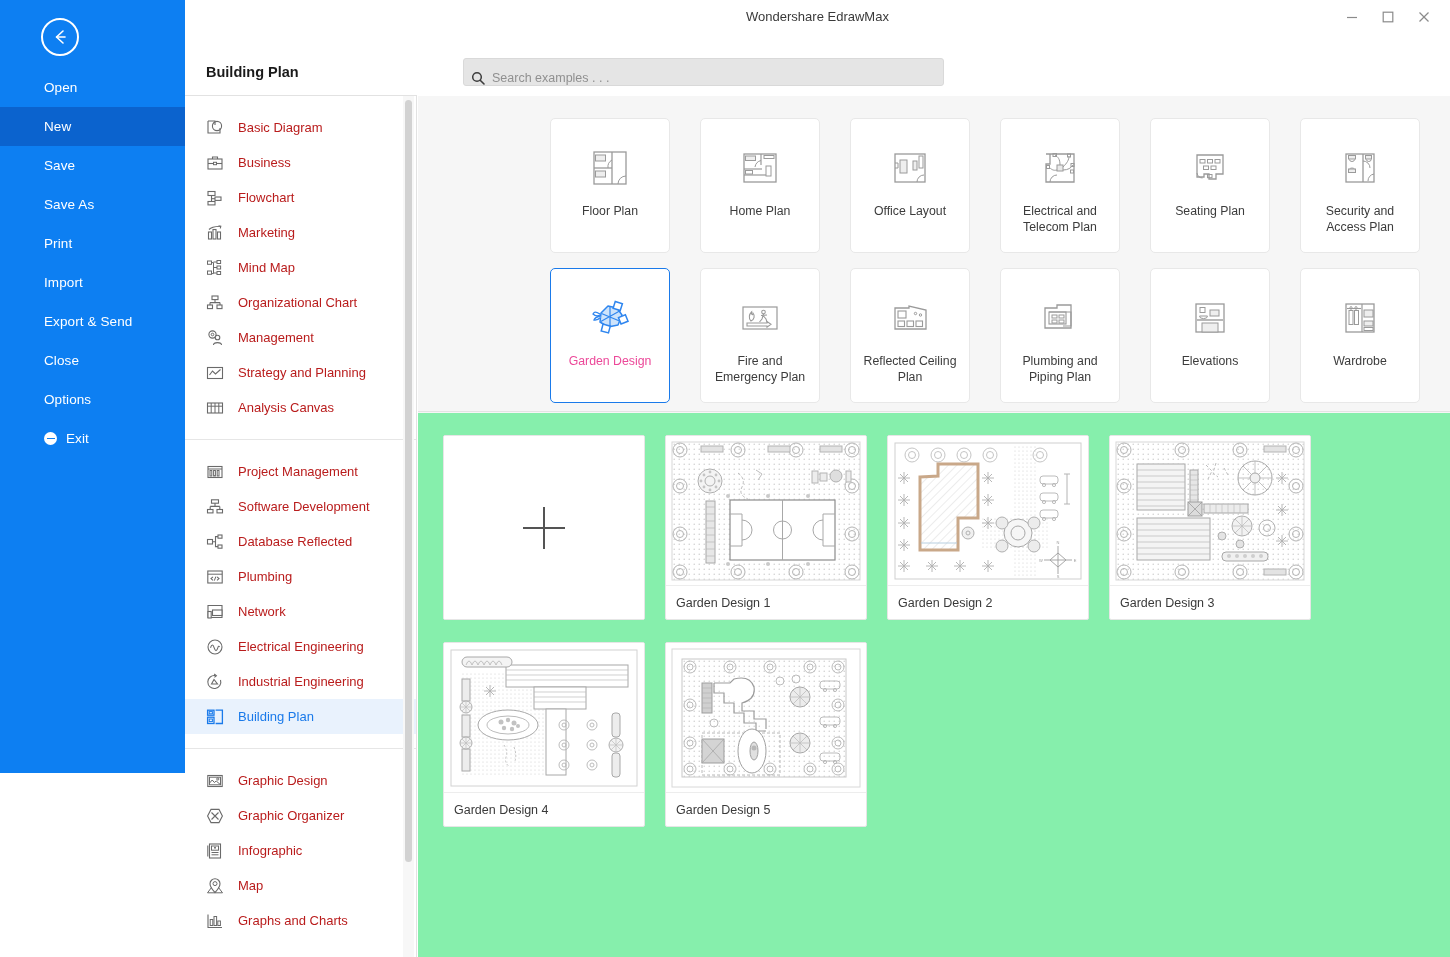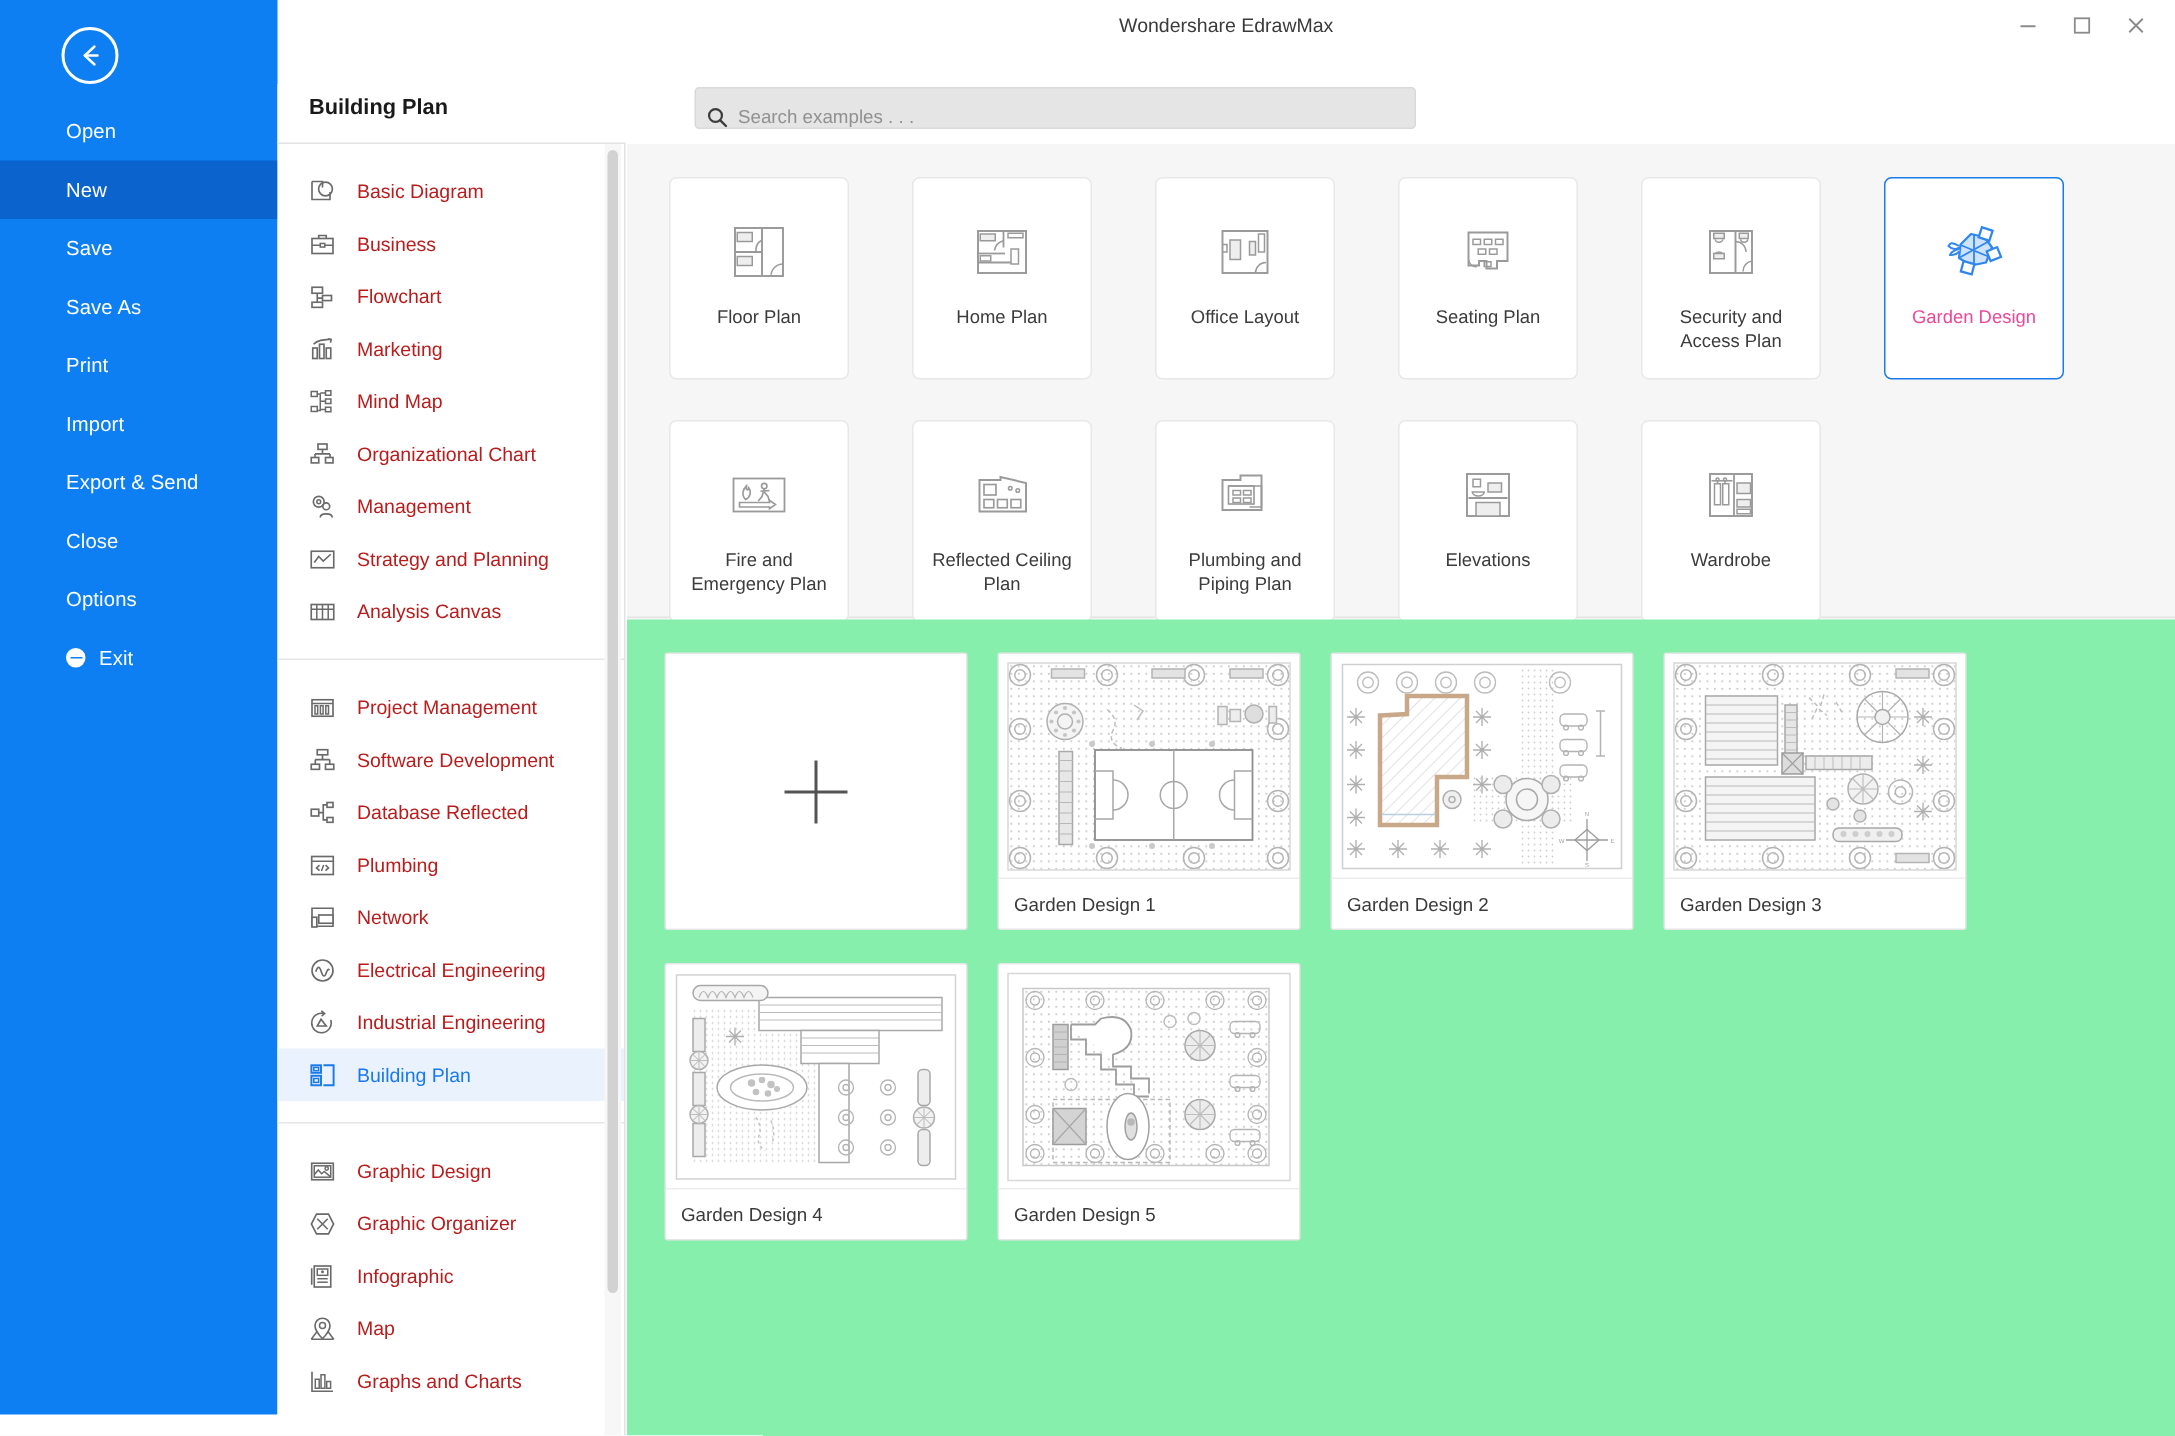--- a/index.html
+++ b/index.html
@@ -22,21 +22,21 @@
   }
   .wctrls { position:absolute; right: 8px; top: 0; height: 34px; display:flex; align-items:center; }
   .wbtn {
     width: 36px; height: 28px; display:flex; align-items:center; justify-content:center;
     color: #8b8b8b; cursor: default;
   }
   .wbtn svg { display:block; }
 
   
   .rail {
-    position: absolute; left: 0; top: 0; width: 185px; height: 943px;
+    position: absolute; left: 0; top: 0; width: 185px; height: 773px;
     background: #0d7ff2;
   }
   .rail-back {
     position:absolute; left: 41px; top: 18px; width: 38px; height: 38px;
     border: 2px solid #fff; border-radius: 50%;
     display:flex; align-items:center; justify-content:center;
   }
   .rail-back svg { display:block; }
   .rail-items { position:absolute; left:0; top: 68px; width:185px; }
   .rail-item {
@@ -100,21 +100,21 @@
     font-family: "Liberation Sans", sans-serif; background:transparent;
   }
   .searchbox input::placeholder { color:#909090; }
 
   
   .main { position:absolute; left: 418px; top: 96px; right:0; bottom:0; background:#f6f6f6; }
   .types-area {
     position:absolute; left:0; top:0; right:0; height: 316px; background:#f6f6f6;
     border-bottom: 1px solid #e3e3e3; padding: 22px 0 0 28px;
   }
-  .types-grid { display:flex; flex-wrap:wrap; gap: 12px; }
+  .types-grid { display:flex; flex-wrap:wrap; gap: 0px; justify-content: flex-end; }
   .tcard {
     width: 120px; height: 135px; margin-right: 30px; margin-bottom: 15px;
     background:#ffffff; border:1px solid #e8e8e8; border-radius: 5px;
     display:flex; flex-direction:column; align-items:center; justify-content:flex-start;
     padding-top: 22px;
   }
   .tcard.selected { border:1px solid #1a7aea; }
   .tcard .tic { height: 54px; display:flex; align-items:center; justify-content:center; }
   .tcard .tlabel {
     margin-top: 8px; font-size: 12.3px; color:#3c3c3c; text-align:center;
@@ -531,20 +531,39 @@
               <rect x="14" y="16" width="7" height="13" fill="#eee" stroke="#9a9a9a" stroke-width="1"></rect>
               <rect x="27" y="17" width="4" height="9" fill="#eee" stroke="#9a9a9a" stroke-width="1"></rect>
               <rect x="33" y="12" width="4" height="12" fill="none" stroke="#9a9a9a" stroke-width="1"></rect>
               <path d="M9 19 h3 v5 h-3" fill="none" stroke="#9a9a9a" stroke-width="1"></path>
               <path d="M31 38 A7 7 0 0 1 38 31" fill="none" stroke="#9a9a9a" stroke-width="1"></path>
             </svg>
           </div>
           <div class="tlabel">Office Layout</div>
         </div>
 
+        <div class="tcard">
+          <div class="tic">
+            <svg width="48" height="48" viewBox="0 0 48 48">
+              <path d="M10 10 h28 v28 h-28 v-18 h4 v-10 z" fill="none" stroke="#9a9a9a" stroke-width="1.3"></path>
+              <rect x="21" y="21" width="6" height="6" fill="#e9e9e9" stroke="#9a9a9a" stroke-width="1"></rect>
+              <path d="M24 21 C24 15 22 13 19 11" fill="none" stroke="#9a9a9a" stroke-width="1"></path>
+              <path d="M27 23 C31 19 33 16 33 12" fill="none" stroke="#9a9a9a" stroke-width="1"></path>
+              <path d="M27 26 C32 26 35 24 37 21" fill="none" stroke="#9a9a9a" stroke-width="1"></path>
+              <path d="M21 26 C17 27 15 25 13 23" fill="none" stroke="#9a9a9a" stroke-width="1"></path>
+              <rect x="17" y="9.5" width="3.5" height="3" fill="none" stroke="#9a9a9a" stroke-width="1"></rect>
+              <rect x="31.5" y="10" width="3" height="3" fill="none" stroke="#9a9a9a" stroke-width="1"></rect>
+              <rect x="35" y="19.5" width="3" height="3" fill="none" stroke="#9a9a9a" stroke-width="1"></rect>
+              <rect x="10.5" y="21.5" width="3" height="3" fill="none" stroke="#9a9a9a" stroke-width="1"></rect>
+              <rect x="34.5" y="26" width="3" height="3" fill="none" stroke="#9a9a9a" stroke-width="1"></rect>
+              <path d="M14 38 A7 7 0 0 1 21 31" fill="none" stroke="#9a9a9a" stroke-width="1"></path>
+            </svg>
+          </div>
+          <div class="tlabel">Electrical and Telecom Plan</div>
+        </div>
 
         <div class="tcard">
           <div class="tic">
             <svg width="48" height="48" viewBox="0 0 48 48">
               <path d="M11 11 h26 v19 h-7 v5 h-7 v-5 h-5 v3 h-7 z" fill="none" stroke="#9a9a9a" stroke-width="1.3"></path>
               <rect x="14" y="15.5" width="5" height="3.5" fill="none" stroke="#9a9a9a" stroke-width="1"></rect>
               <rect x="21.5" y="15.5" width="5" height="3.5" fill="none" stroke="#9a9a9a" stroke-width="1"></rect>
               <rect x="29" y="15.5" width="5" height="3.5" fill="none" stroke="#9a9a9a" stroke-width="1"></rect>
               <rect x="17.5" y="22" width="5" height="3.5" fill="none" stroke="#9a9a9a" stroke-width="1"></rect>
               <rect x="25" y="22" width="5" height="3.5" fill="none" stroke="#9a9a9a" stroke-width="1"></rect>

